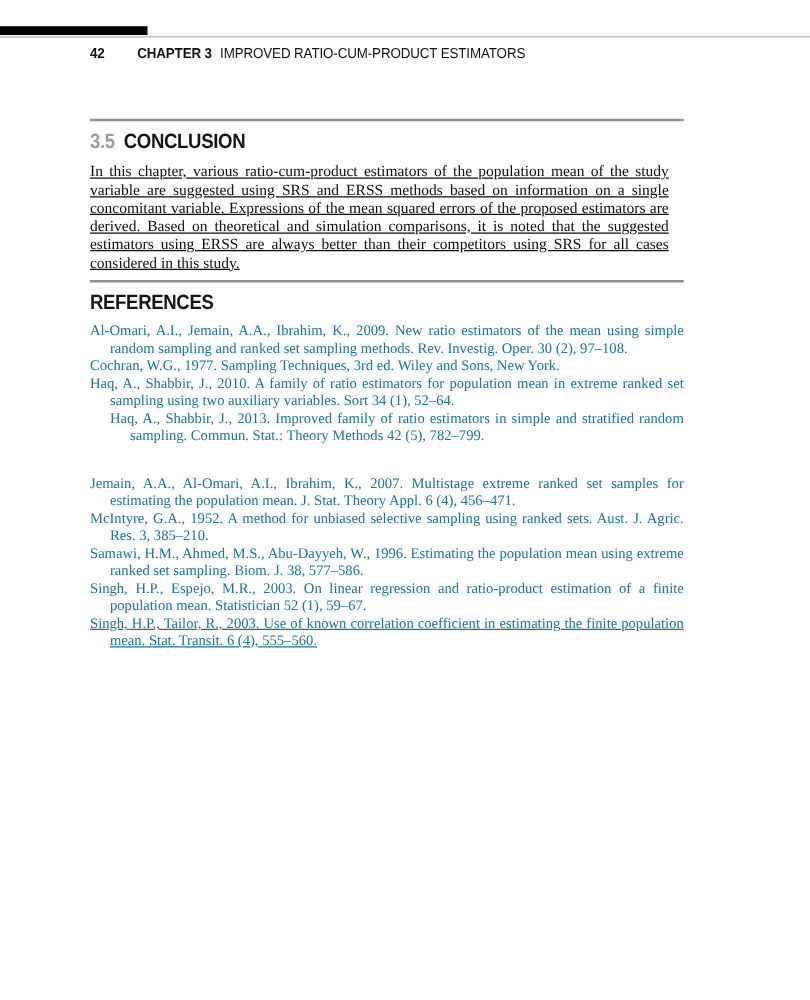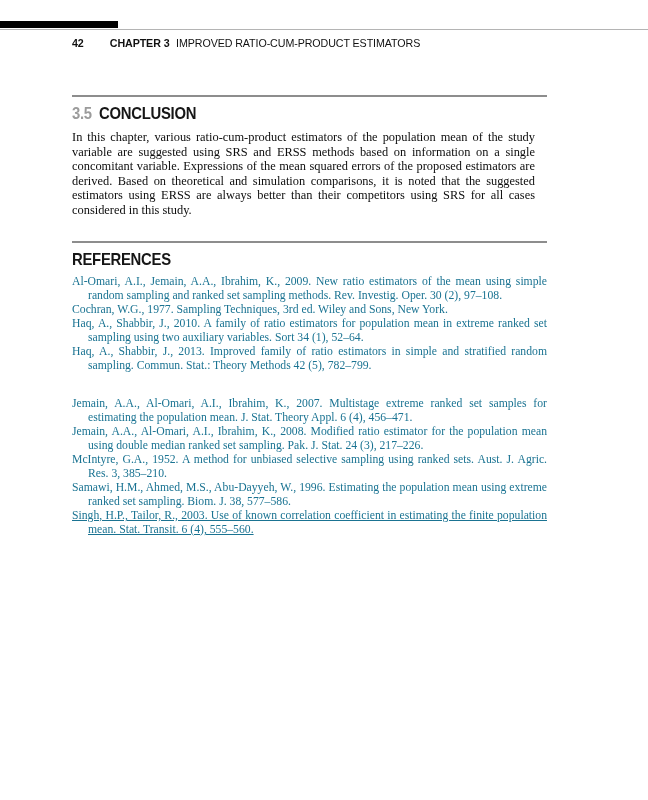--- a/index.html
+++ b/index.html
@@ -36,21 +36,21 @@
     white-space: nowrap;
     transform: scaleX(0.93);
     transform-origin: left center;
   }
   .running-head .pagenum { font-weight: bold; margin-right: 28px; }
   .running-head .chapter-label { font-weight: bold; margin-right: 7px; }
   .running-head .chapter-title { font-weight: normal; }
 
   section { position: absolute; left: 72px; width: 475px; }
   .conclusion { top: 95px; }
-  .references { top: 241px; }
+  .references { top: 224px; }
 
   .section-rule {
     height: 2px;
     background: #8d8d8d;
     margin: 0 0 7px 0;
   }
   .section-heading {
     margin: 0;
     font-family: "Liberation Sans", sans-serif;
     font-size: 16.5px;
@@ -61,20 +61,21 @@
     transform-origin: left center;
     white-space: nowrap;
   }
   .section-number { color: #9b9b9b; margin-right: 8px; }
 
   .body-text {
     margin: 7px 12px 0 0;
     font-size: 12.4px;
     line-height: 14.5px;
     text-align: justify;
+    text-decoration: underline;
   }
 
   .ref-list { margin-top: 6px; }
   .ref {
     margin: 0;
     padding-left: 16px;
     text-indent: -16px;
     font-size: 11.7px;
     line-height: 14px;
     text-align: justify;
@@ -100,22 +101,22 @@
     <p class="body-text">In this chapter, various ratio-cum-product estimators of the population mean of the study variable are suggested using SRS and ERSS methods based on information on a single concomitant variable. Expressions of the mean squared errors of the proposed estimators are derived. Based on theoretical and simulation comparisons, it is noted that the suggested estimators using ERSS are always better than their competitors using SRS for all cases considered in this study.</p>
   </section>
 
   <section class="references">
     <div class="section-rule"></div>
     <h2 class="section-heading">REFERENCES</h2>
     <div class="ref-list">
       <p class="ref" style="color: rgb(26, 115, 146);">Al-Omari, A.I., Jemain, A.A., Ibrahim, K., 2009. New ratio estimators of the mean using simple random sampling and ranked set sampling methods. Rev. Investig. Oper. 30 (2), 97–108.</p>
       <p class="ref" style="color: rgb(26, 115, 146);">Cochran, W.G., 1977. Sampling Techniques, 3rd ed. Wiley and Sons, New York.</p>
       <p class="ref" style="color: rgb(26, 115, 146);">Haq, A., Shabbir, J., 2010. A family of ratio estimators for population mean in extreme ranked set sampling using two auxiliary variables. Sort 34 (1), 52–64.</p>
-      <p class="ref" style="color: rgb(26, 115, 146);">Haq, A., Shabbir, J., 2013. Improved family of ratio estimators in simple and stratified random sampling. Commun. Stat.: Theory Methods 42 (5), 782–799.</p>
+      <p class="ref" style="color: rgb(26, 115, 146); margin-left: 16px;">Haq, A., Shabbir, J., 2013. Improved family of ratio estimators in simple and stratified random sampling. Commun. Stat.: Theory Methods 42 (5), 782–799.</p>
       <p class="ref" style="color: rgb(26, 115, 146); margin-top: 24px;">Jemain, A.A., Al-Omari, A.I., Ibrahim, K., 2007. Multistage extreme ranked set samples for estimating the population mean. J. Stat. Theory Appl. 6 (4), 456–471.</p>
-      <p class="ref" style="color: rgb(26, 115, 146);">Jemain, A.A., Al-Omari, A.I., Ibrahim, K., 2008. Modified ratio estimator for the population mean using double median ranked set sampling. Pak. J. Stat. 24 (3), 217–226.</p>
       <p class="ref" style="color: rgb(26, 115, 146);">McIntyre, G.A., 1952. A method for unbiased selective sampling using ranked sets. Aust. J. Agric. Res. 3, 385–210.</p>
       <p class="ref" style="color: rgb(26, 115, 146);">Samawi, H.M., Ahmed, M.S., Abu-Dayyeh, W., 1996. Estimating the population mean using extreme ranked set sampling. Biom. J. 38, 577–586.</p>
+      <p class="ref" style="color: rgb(26, 115, 146);">Singh, H.P., Espejo, M.R., 2003. On linear regression and ratio-product estimation of a finite population mean. Statistician 52 (1), 59–67.</p>
       <p class="ref" style="color: rgb(26, 115, 146); text-decoration: underline;">Singh, H.P., Tailor, R., 2003. Use of known correlation coefficient in estimating the finite population mean. Stat. Transit. 6 (4), 555–560.</p>
     </div>
   </section>
 
 </div>
 
 </body></html>

